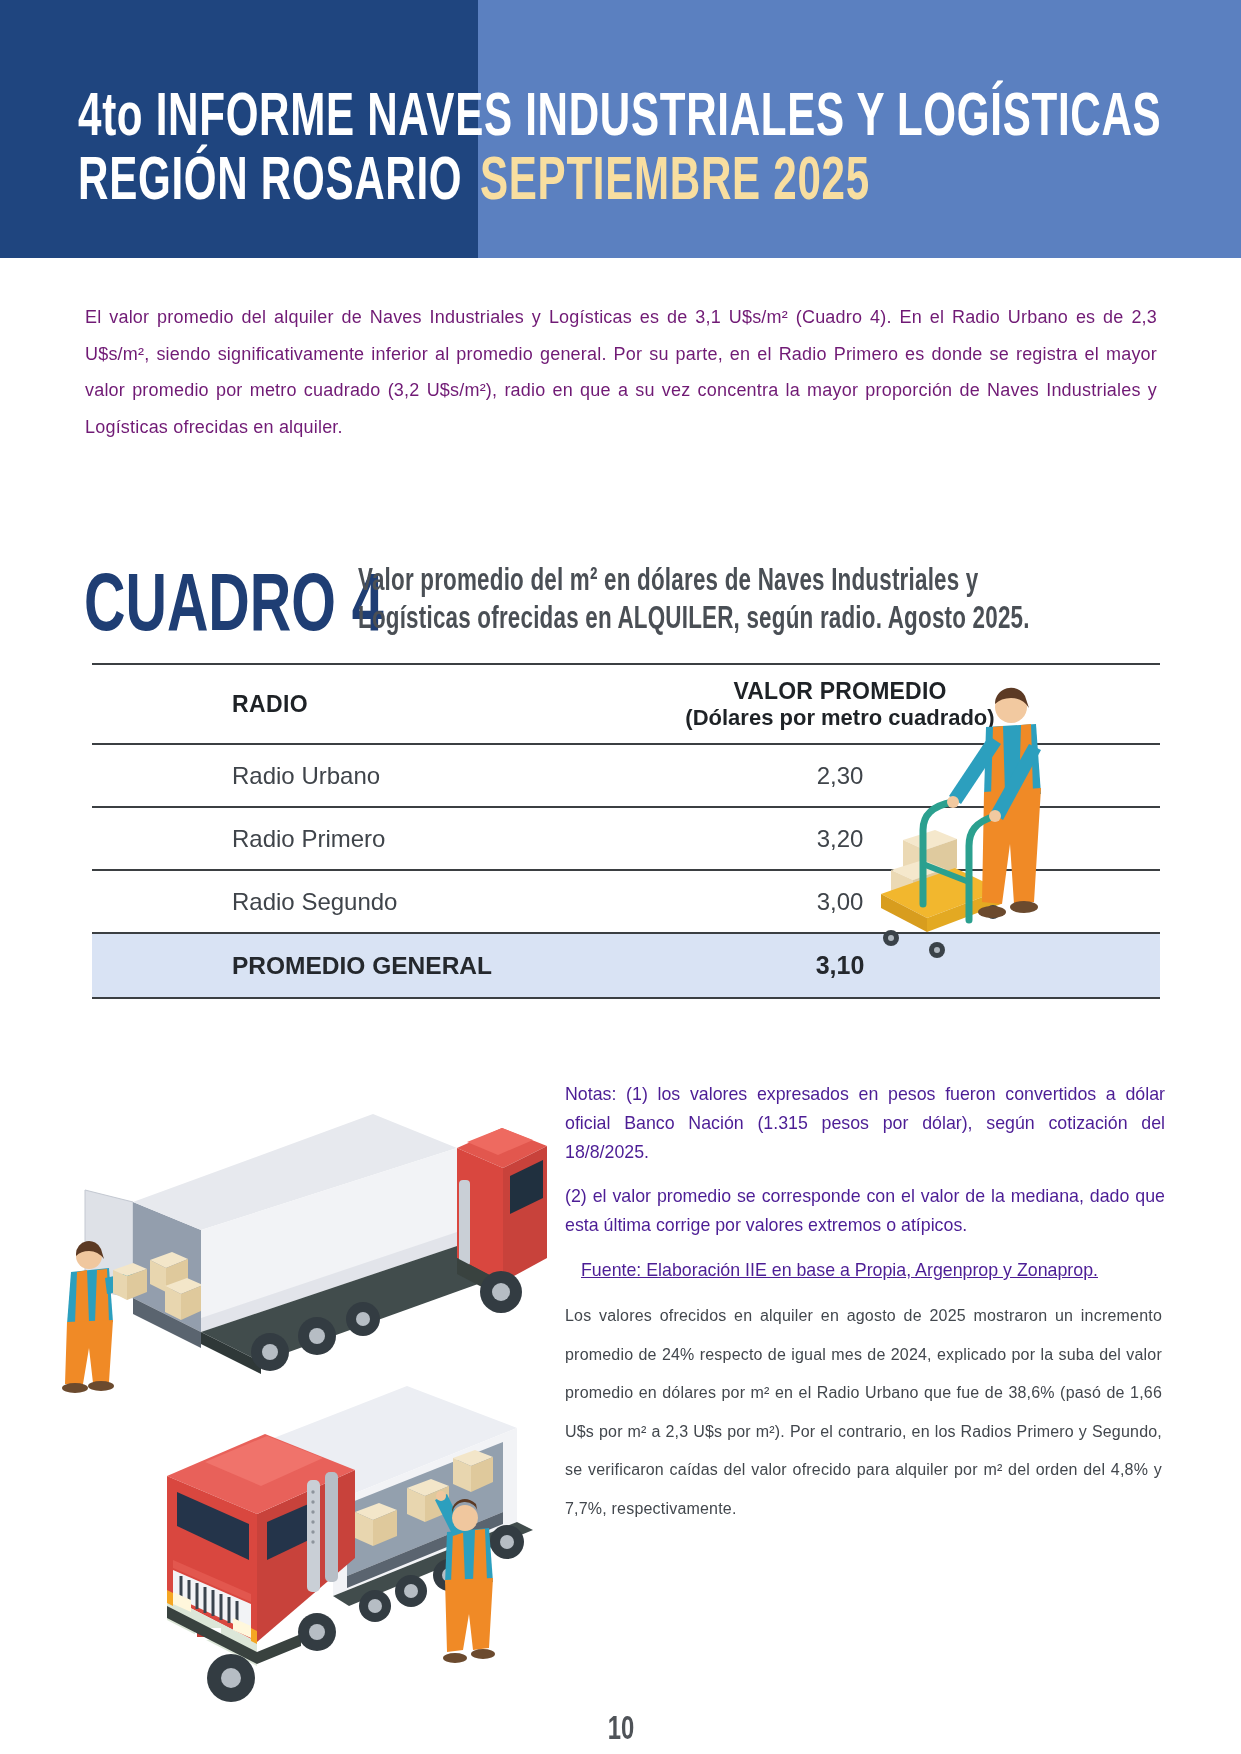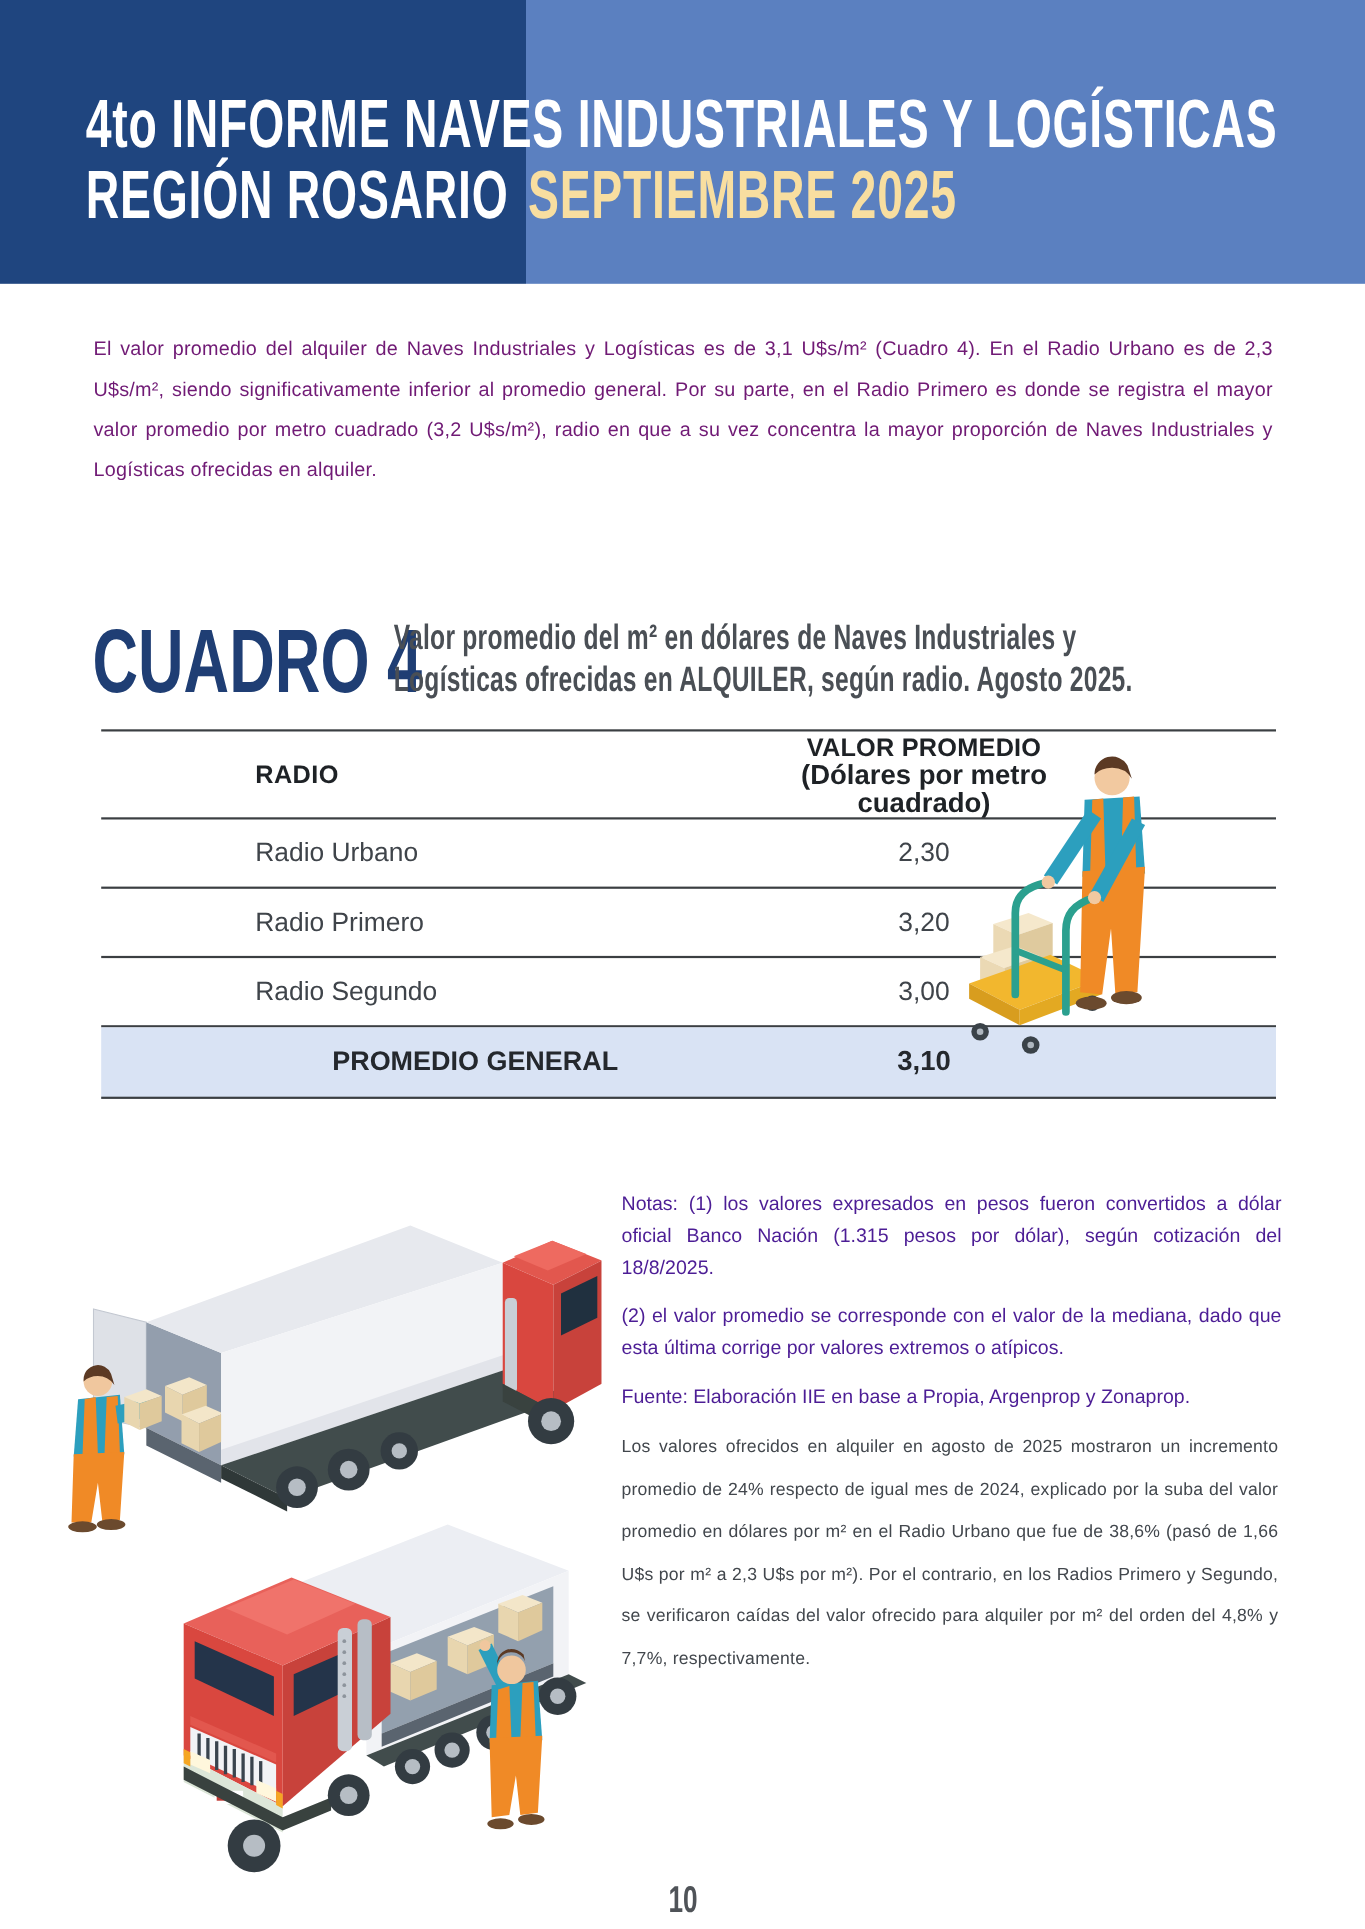--- a/index.html
+++ b/index.html
@@ -29,32 +29,32 @@
 
   
   .ctable{position:absolute;left:92px;top:663px;width:1068px;border-top:2px solid #3B3F42;}
   .trow{display:flex;align-items:center;border-bottom:2px solid #3B3F42;height:61px;gap:48px;}
   .trow.thead{height:78px;}
   .trow.thl{height:63px;background:#D9E3F4;}
   .tc1{width:400px;padding-left:140px;box-sizing:content-box;font-size:24px;color:#3F444A;}
   .tc2{width:320px;text-align:center;font-size:24px;color:#3F444A;}
   .thead .tc1{font-weight:700;font-size:23px;color:#1E2226;letter-spacing:0.4px;}
   .vh1{font-size:23px;font-weight:700;color:#1E2226;line-height:27px;letter-spacing:0.2px;}
-  .vh2{font-size:25px;font-weight:700;color:#1E2226;line-height:25px;}
-  .thl .tc1{font-weight:700;font-size:24.5px;color:#24282D;text-align:center;}
+  .vh2{font-size:22px;font-weight:700;color:#1E2226;line-height:25px;}
+  .thl .tc1{font-weight:700;font-size:24.5px;color:#24282D;}
   .thl .tc2{font-weight:700;font-size:25px;color:#24282D;}
 
   
   .cart-illus{position:absolute;left:851px;top:612px;z-index:5;}
   .trucks-illus{position:absolute;left:55px;top:1030px;}
 
   
   .notes{position:absolute;left:565px;top:1080px;width:600px;color:#4c1d95;}
   .note{font-size:17.8px;line-height:29px;margin:0 0 15px 0;text-align:justify;}
-  .fuente{font-size:17.8px;line-height:29px;margin:0;}
+  .fuente{font-size:17.8px;line-height:29px;margin:16px;text-decoration:underline;}
   .analysis{position:absolute;left:565px;top:1281px;width:597px;
             font-size:16px;line-height:38.6px;text-align:justify;color:#42474D;letter-spacing:0.2px;}
 
   
   .pagenum{position:absolute;left:0;top:1688px;width:100%;text-align:center;height:38px;line-height:38px;margin-top:20px;}
   .pagenum .cond{transform-origin:50% 50%;transform:scaleX(0.70);font-size:34px;font-weight:700;color:#4F5358;}
 </style>
 </head>
 <body>
 

